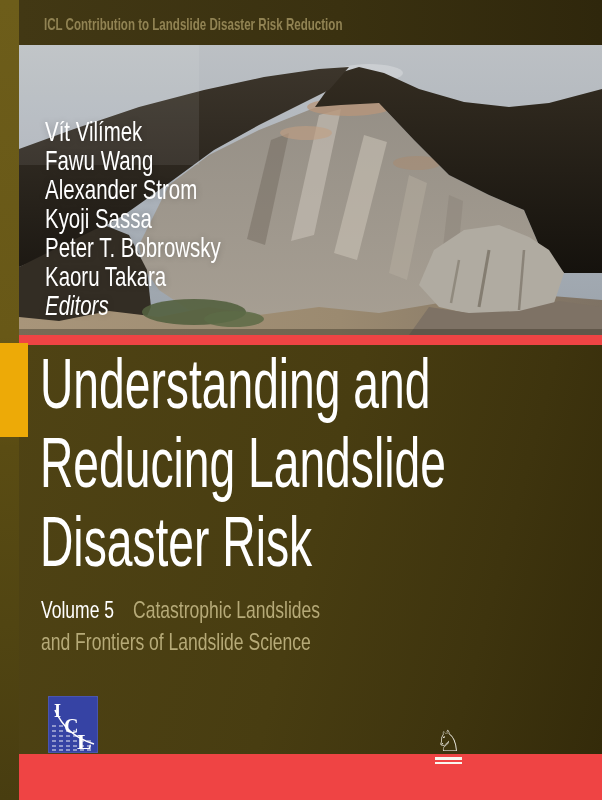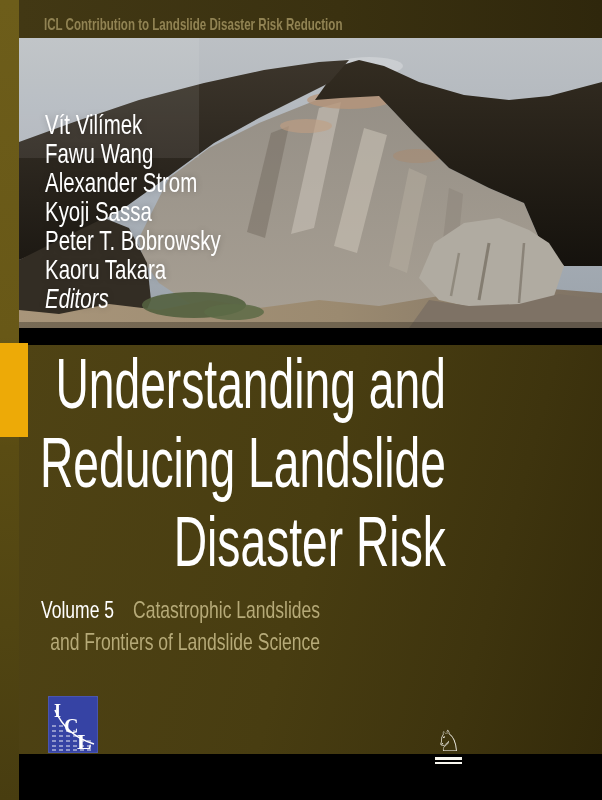--- a/index.html
+++ b/index.html
@@ -1,51 +1,50 @@
 <!DOCTYPE html>
 <html><head>
 <meta charset="utf-8">
 <style>
   html,body{margin:0;padding:0;background:#222;}
   .cover{
     position:relative;width:602px;height:800px;overflow:hidden;
-    background:#000000;
+    background:#ef4444;
     font-family:"Liberation Sans",sans-serif;
     -webkit-font-smoothing:antialiased;
   }
   
   .left-strip{
     position:absolute;left:0;top:0;width:19px;height:800px;
     background:linear-gradient(180deg,#6d5d1a 0%,#685817 42%,#5a4c13 56%,#514512 78%,#483d10 100%);
   }
   
   .top-bar{
     position:absolute;left:19px;top:0;width:583px;height:55px;
     background:linear-gradient(90deg,#423814 0%,#3a3110 55%,#2f270c 100%);
   }
   .series-title{
     position:absolute;left:25px;top:15px;
     font-size:17px;font-weight:bold;color:#918353;
     white-space:nowrap;transform:scaleX(0.68);transform-origin:left top;
   }
   
-  .photo{position:absolute;left:19px;top:38px;width:583px;height:290px;}
+  .photo{position:absolute;left:19px;top:45px;width:583px;height:290px;}
   .photo svg{display:block;}
   .editors{
     position:absolute;left:26px;top:72px;
     font-size:28px;line-height:29px;color:#ffffff;
     transform:scaleX(0.73);transform-origin:left top;white-space:nowrap;
     text-shadow:0 0 8px rgba(0,0,0,0.25);
   }
   .editors .role{font-style:italic;}
   
   .bottom{
     position:absolute;left:19px;top:345px;width:583px;height:409px;
     background:linear-gradient(105deg,#4f4314 0%,#483d11 50%,#3e340e 78%,#342b0a 100%);
-    text-align:right;
   }
   .gold-rect{position:absolute;left:0;top:343px;width:28px;height:94px;background:#edaa07;z-index:5;}
   .book-title{
     position:absolute;left:21px;top:0;
     color:#ffffff;font-size:70px;line-height:79px;font-weight:400;
     transform:scaleX(0.66);transform-origin:left top;white-space:nowrap;
   }
   .subtitle{
     position:absolute;left:22px;top:249px;
     font-size:24px;line-height:32px;color:#b6aa78;

